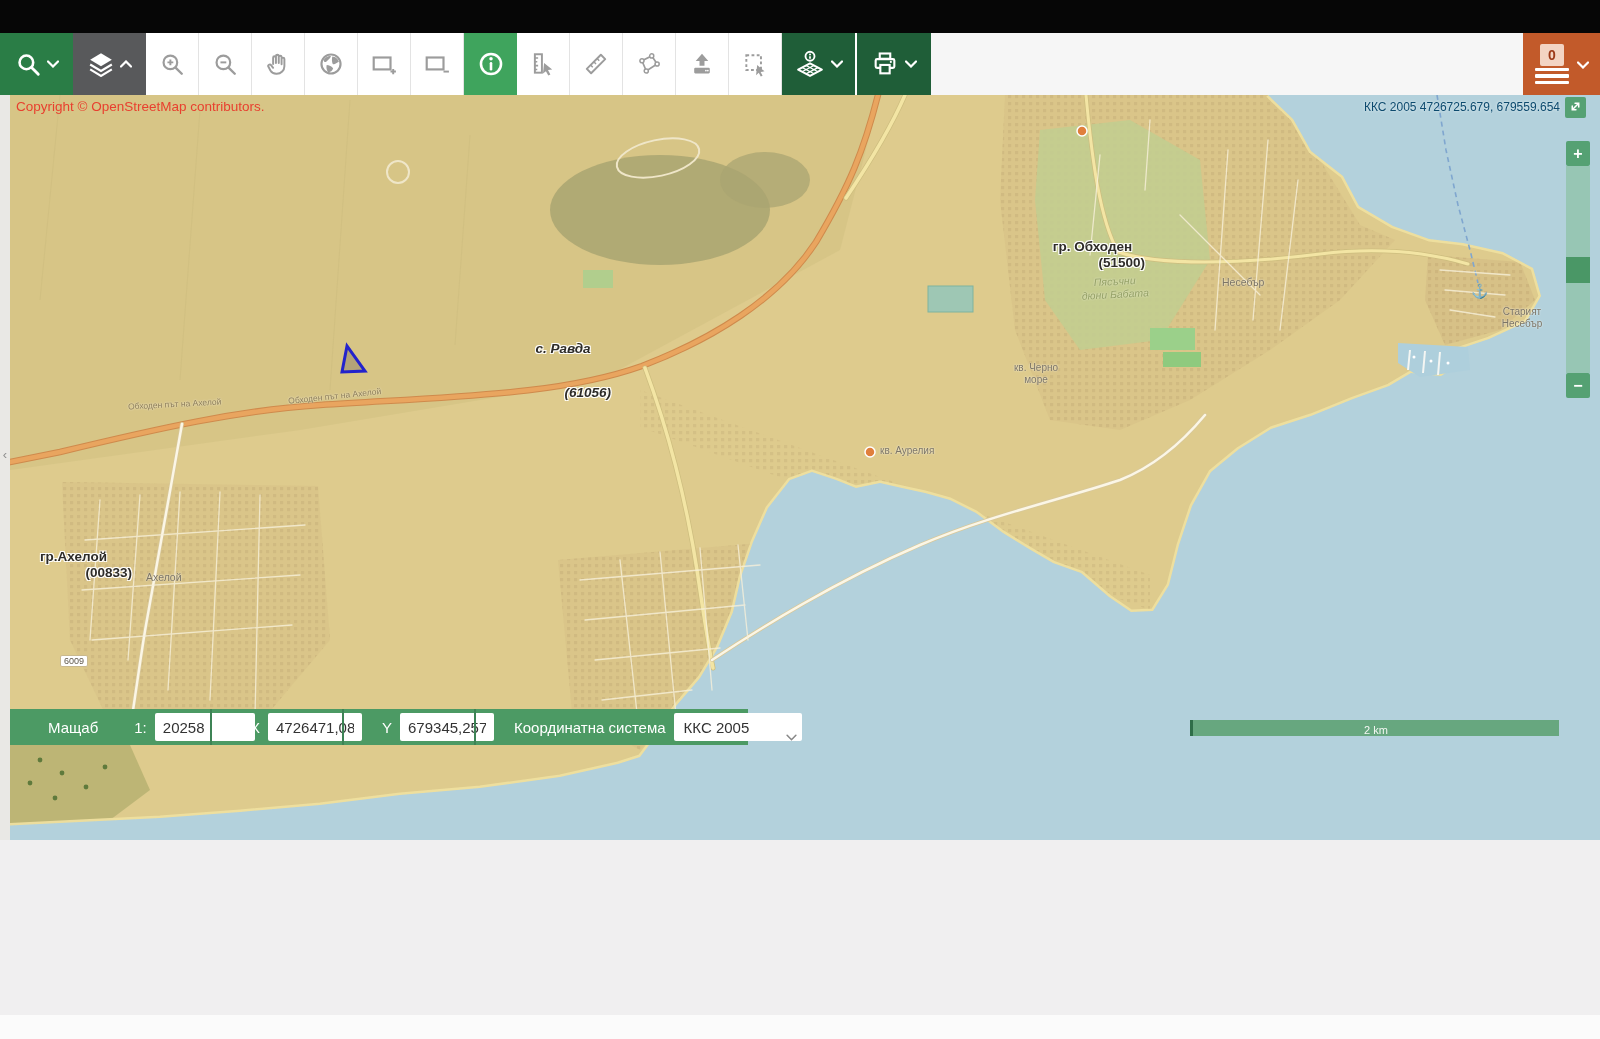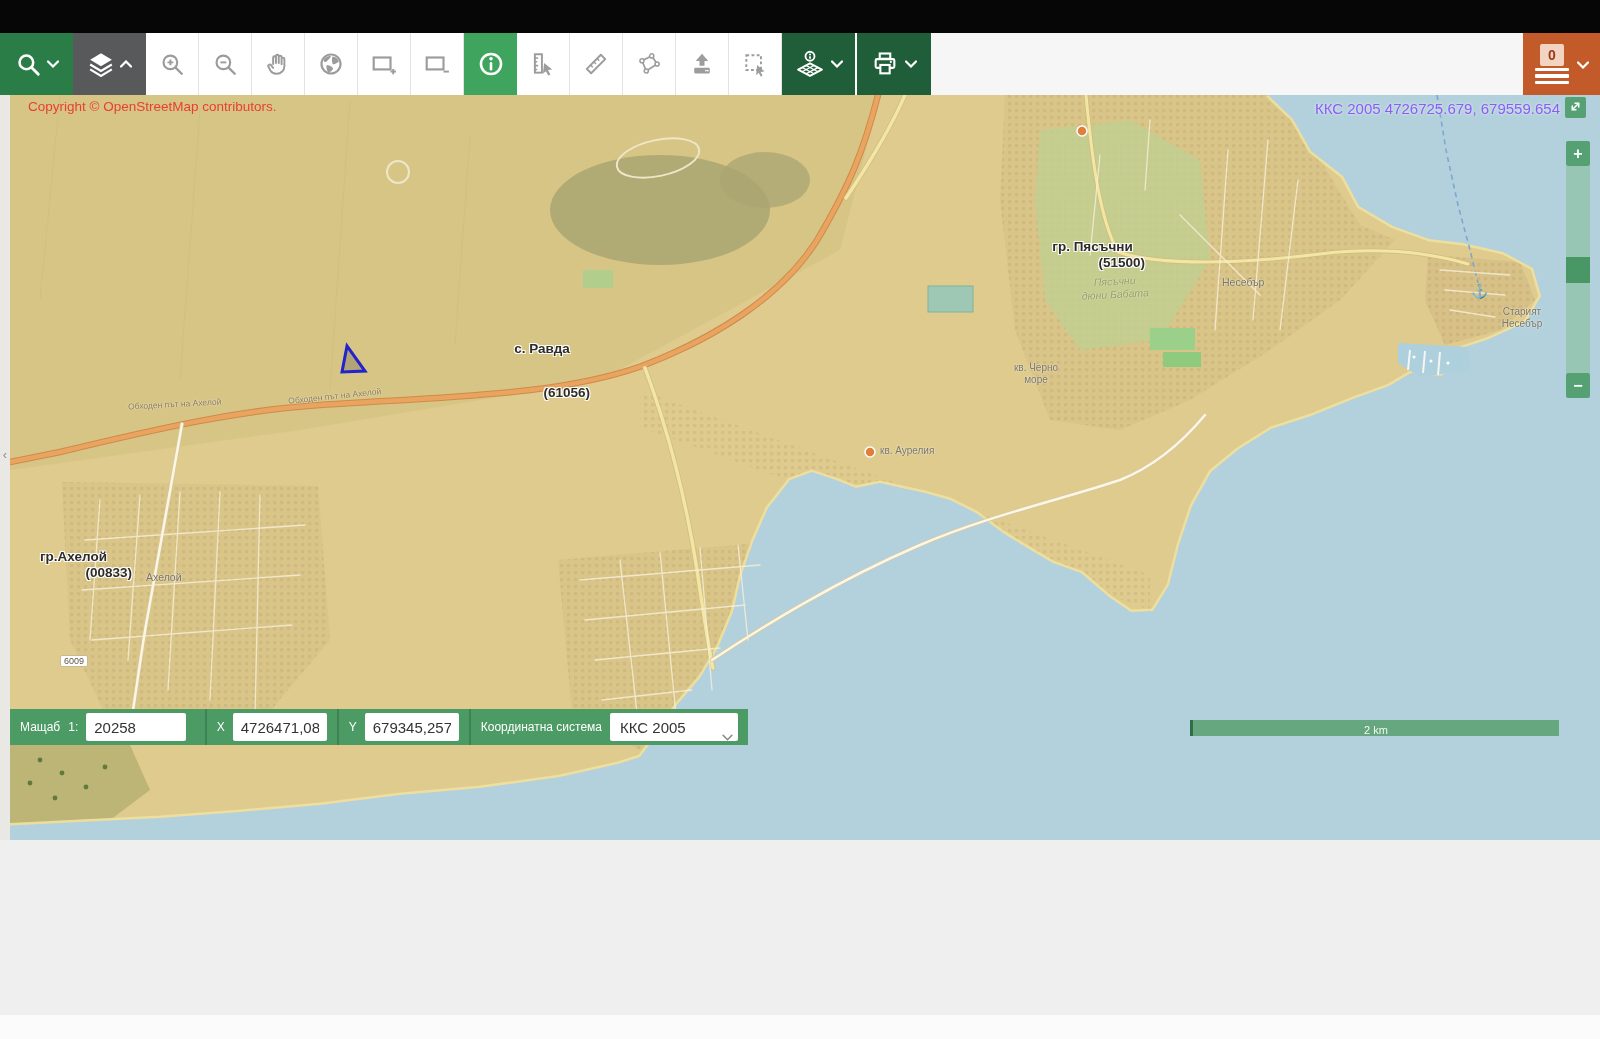--- a/index.html
+++ b/index.html
@@ -29,22 +29,22 @@
       font-size:14px;font-weight:bold;display:flex;align-items:center;justify-content:center;}
   .list-badge .bars{position:absolute;left:1px;bottom:2px;width:34px;}
   .list-badge .bars div{height:3.5px;background:#fff;margin-top:3px;border-radius:1px;}
 
   
   .map-wrap{position:absolute;left:0;top:95px;width:1600px;height:745px;overflow:hidden;background:#decb8d;}
   .map-wrap svg{position:absolute;left:0;top:0;}
   .left-strip{position:absolute;left:0;top:95px;width:10px;height:745px;background:#e9e8e5;z-index:8;}
   .left-strip .chev{position:absolute;left:0;top:352px;width:10px;text-align:center;color:#8f8f8f;font-size:13px;cursor:pointer;}
 
-  .map-copyright{position:absolute;left:28px;top:99px;font-size:13.5px;color:#e8402f;z-index:5;}
-  .coord-readout{position:absolute;right:40px;top:100px;font-size:15px;color:#8b5cf6;z-index:5;
+  .map-copyright{position:absolute;left:16px;top:99px;font-size:13.5px;color:#e8402f;z-index:5;}
+  .coord-readout{position:absolute;right:40px;top:100px;font-size:12px;color:#0c4a6e;z-index:5;
      text-shadow:0 0 3px rgba(255,255,255,.8);}
   .expand-btn{position:absolute;left:1565px;top:97px;width:21px;height:21px;background:#55a173;border-radius:2px;
      display:flex;align-items:center;justify-content:center;z-index:6;cursor:pointer;}
 
   .zoom-widget{position:absolute;left:1566px;top:141px;width:24px;z-index:6;}
   .zoom-btn{width:24px;height:25px;background:#55a173;color:#fff;font-size:16px;font-weight:bold;
      display:flex;align-items:center;justify-content:center;border-radius:2px;cursor:pointer;}
   .zoom-track{width:24px;height:207px;background:rgba(134,190,155,.62);position:relative;}
   .zoom-handle{position:absolute;left:0;top:91px;width:24px;height:26px;background:#4a9766;cursor:grab;}
 
@@ -58,21 +58,21 @@
      text-shadow:0 0 2px rgba(255,255,255,.7);}
   .roadlbl{font-size:8.5px;color:#8c7c57;text-shadow:0 0 2px rgba(255,255,255,.8);}
   .roadref{font-size:9px;color:#5d564a;background:#fff;border:1px solid #c9b98f;border-radius:2px;padding:0 3px;}
   .anchor{font-size:14px;color:#6287b2;}
 
   
   .bottom-bar{position:absolute;left:10px;top:709px;width:738px;height:36px;background:#4c9a64;
      display:flex;align-items:center;z-index:7;}
   .bb-sec{display:flex;align-items:center;height:100%;box-sizing:border-box;padding:0 10px;gap:8px;}
   .bb-sep{width:2px;height:100%;background:#3d8355;flex:none;}
-  .bb-label{color:#fff;font-size:12px;white-space:nowrap;}
+  .bb-label{color:#fff;font-size:15px;white-space:nowrap;margin-left:28px;}
   .bb-input{height:28px;border:none;border-radius:2px;background:#fff;color:#333;font-size:15px;
      padding:0 8px;box-sizing:border-box;font-family:"Liberation Sans",sans-serif;}
   .bb-select{position:relative;width:128px;height:28px;background:#fff;border-radius:2px;color:#333;
      font-size:15px;display:flex;align-items:center;padding-left:10px;box-sizing:border-box;cursor:pointer;overflow:hidden;}
   .bb-select .sel-chev{position:absolute;right:5px;bottom:-3px;color:#888;}
 
   
   .scalebar{position:absolute;left:1190px;top:720px;width:366px;height:16px;background:rgba(97,163,118,.92);
      border-left:3px solid #2f6e49;display:flex;align-items:flex-end;justify-content:center;z-index:7;}
   .scalebar span{color:#f4f8f3;font-size:11px;}
@@ -398,26 +398,26 @@
   </div>
 
   <div class="zoom-widget">
     <div class="zoom-btn">+</div>
     <div class="zoom-track">
       <div class="zoom-handle"></div>
     </div>
     <div class="zoom-btn">−</div>
   </div>
 
-  <div class="mlabel town" style="left:492px;top:341px;width:100px;text-align:center;">
+  <div class="mlabel town" style="left:513px;top:341px;width:100px;text-align:center;font-style:italic;">
     <div>с. Равда</div>
     <div style="text-align:right;padding-right:2px;margin-top:28px;">(61056)</div>
   </div>
   <div class="mlabel town" style="left:1040px;top:239px;width:105px;text-align:center;">
-    <div>гр. Пясъчни</div>
+    <div>гр. Обходен</div>
     <div style="text-align:right;">(51500)</div>
   </div>
   <div class="mlabel green-it" style="left:1078px;top:275px;width:74px;transform:rotate(-3deg);">
     <div>Пясъчни</div>
     <div>дюни Бабата</div>
   </div>
   <div class="mlabel town" style="left:40px;top:549px;width:92px;">
     <div>гр.Ахелой</div>
     <div style="text-align:right;">(00833)</div>
   </div>

